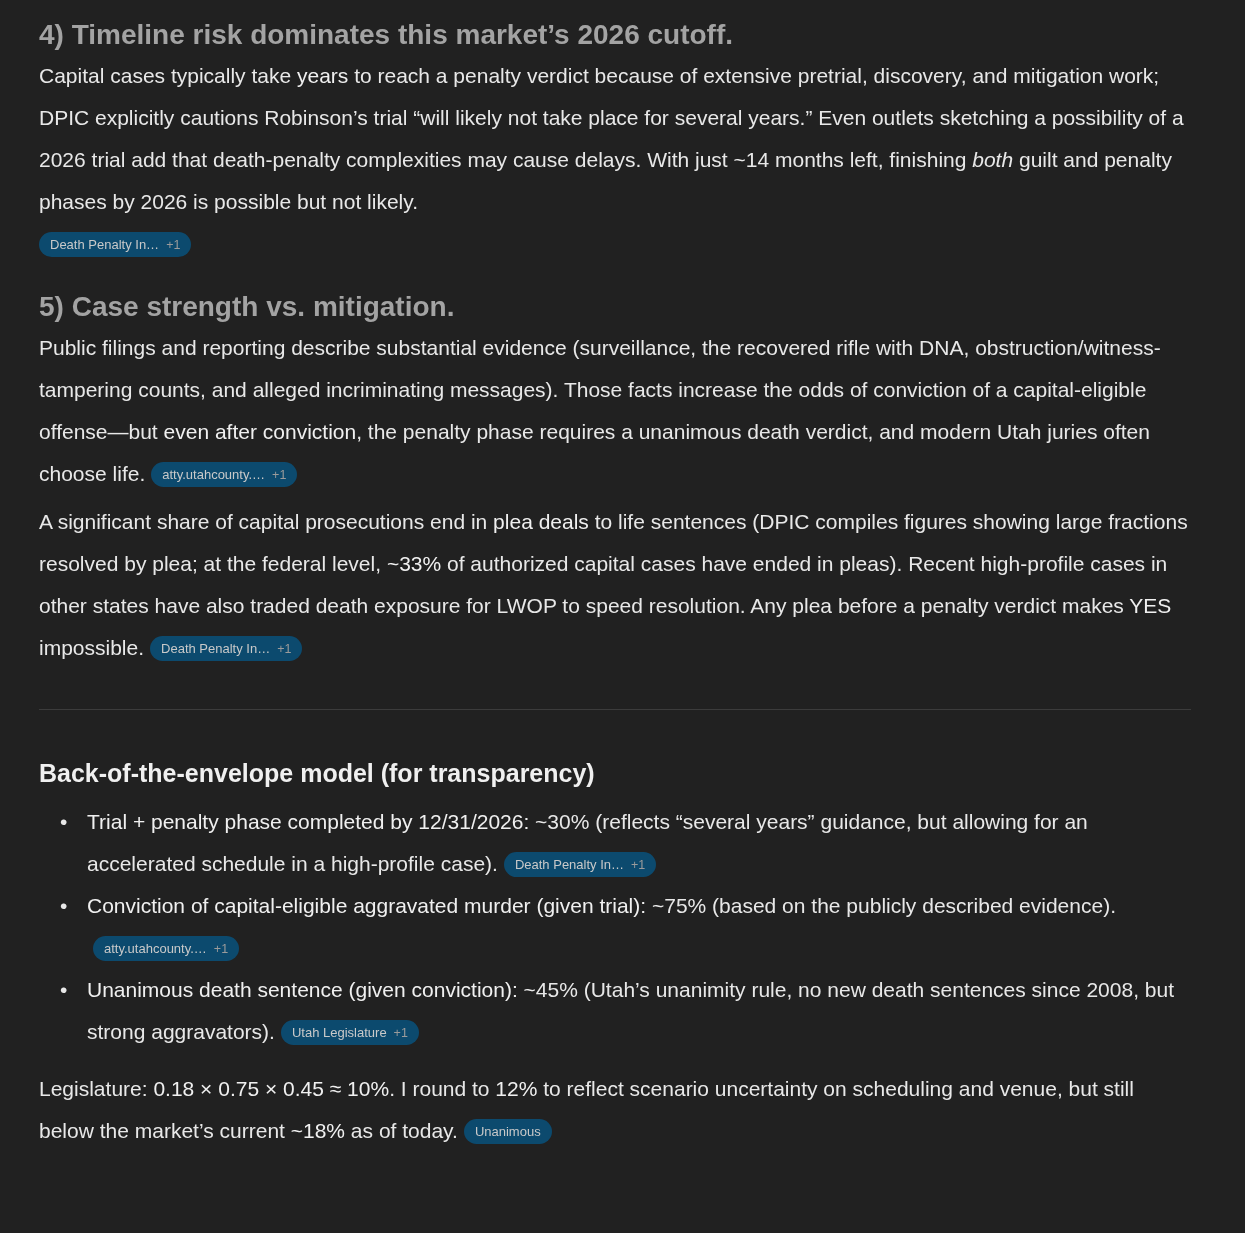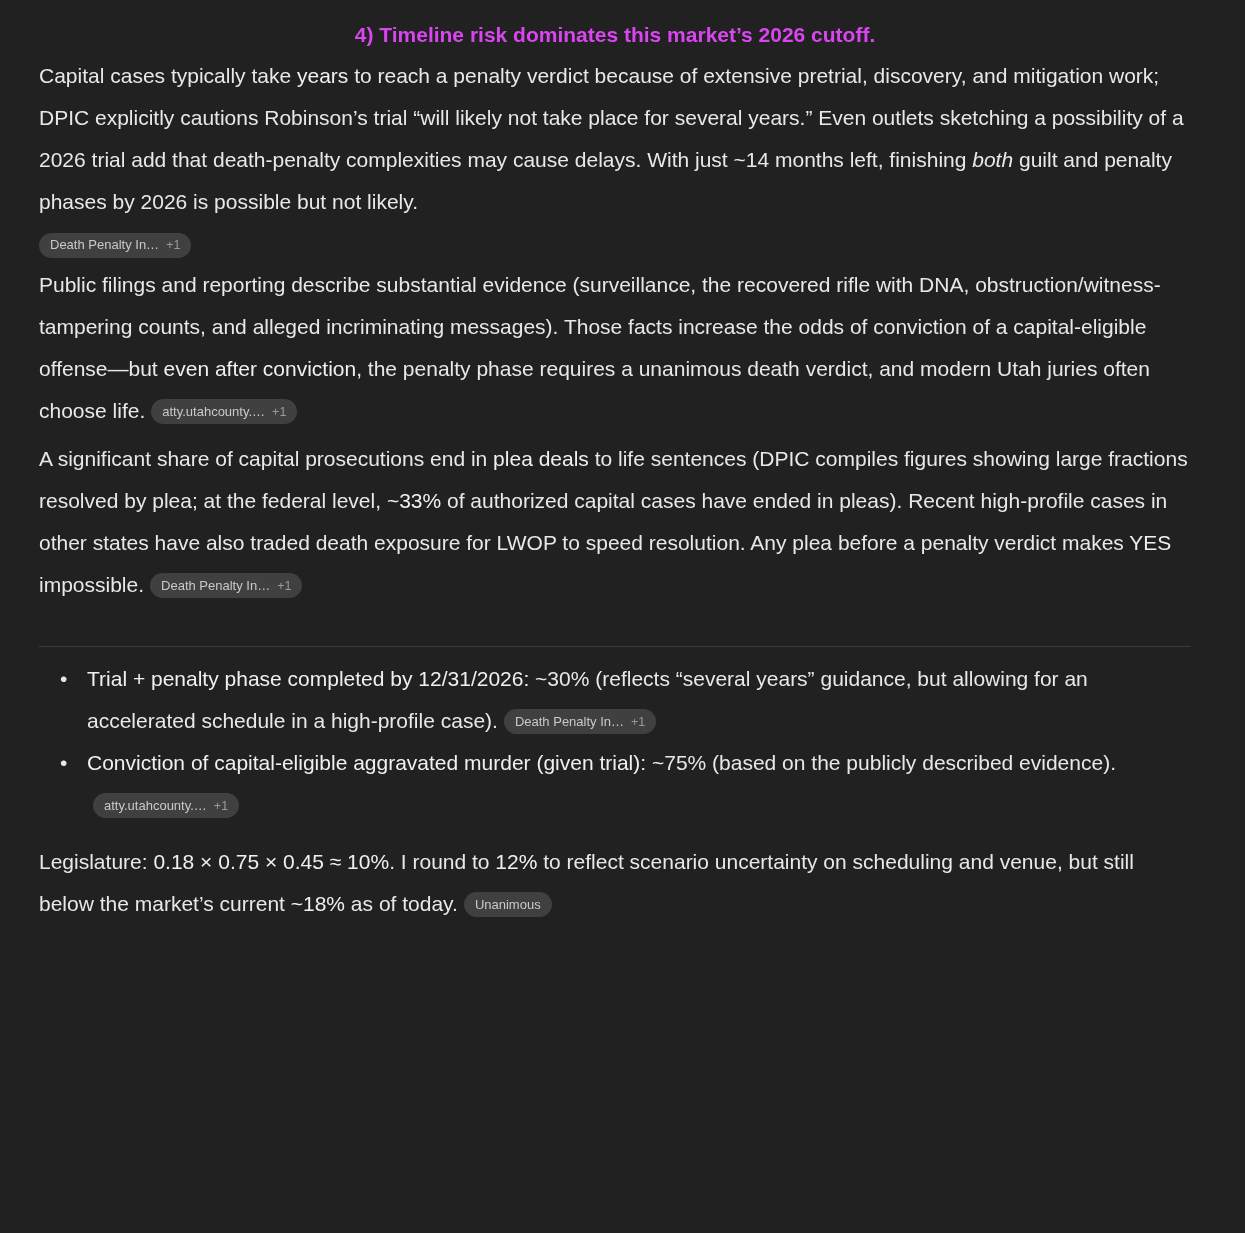--- a/index.html
+++ b/index.html
@@ -4,32 +4,32 @@
 <style>
   html,body{margin:0;padding:0;}
   body{
     width:1245px;height:1233px;overflow:hidden;box-sizing:border-box;
     background:#212121;color:#e8e8e8;
     font-family:"Liberation Sans",sans-serif;
     font-size:21px;line-height:42px;
     padding:0 54px 0 39px;
     -webkit-font-smoothing:antialiased;
   }
-  .h3{font-size:21px;font-weight:700;line-height:28px;margin:36px 0 0;color:#d946ef;text-align:center;}
+  .h3{font-size:28px;font-weight:700;line-height:28px;margin:36px 0 0;color:#a3a3a3;}
   .h3.first{margin-top:21px;}
   .h2{font-size:25px;font-weight:700;line-height:34px;margin:46px 0 0;color:#f0f0f0;}
   p.para{margin:6px 0 0;}
   ul.bullets + p.para{margin-top:15px;}
   strong{font-weight:400;color:#f0f0f0;}
   em{font-style:italic;}
   .pill-row{margin:8px 0 0;line-height:25px;}
   .pill{
     display:inline-block;vertical-align:2px;
-    background:#404040;border-radius:13px;
-    padding:0 11px;height:25px;line-height:19px;
+    background:#0c4a6e;border-radius:13px;
+    padding:0 11px;height:25px;line-height:25px;
     font-size:13px;color:#c9c9c9;white-space:nowrap;
     border:none;cursor:pointer;font-family:inherit;
     margin-left:6px;
   }
   .pill-row .pill{margin-left:0;}
   .pill .extra{color:#9b9b9b;margin-left:7px;font-size:12.5px;}
   hr.divider{border:0;border-top:1px solid #3c3c3c;margin:40px 0 0;}
   ul.bullets{list-style:none;margin:11px 0 0;padding:0;}
   ul.bullets li{position:relative;padding-left:48px;}
   ul.bullets li::before{
@@ -37,21 +37,24 @@
     color:#e8e8e8;font-size:21px;
   }
 </style>
 </head>
 <body style="background: rgb(33, 33, 33); color: rgb(232, 232, 232);">
 
 <main>
     <div class="h3 first">4) Timeline risk dominates this market’s 2026 cutoff.</div>
     <p class="para"><span>Capital cases typically take </span><strong>years</strong><span> to reach a penalty verdict because of extensive pretrial, discovery, and mitigation work; DPIC explicitly cautions Robinson’s trial “will likely not take place for several years.” Even outlets sketching a possibility of a 2026 trial add that death-penalty complexities may cause delays. With just ~14 months left, finishing </span><em>both</em><span> guilt and penalty phases by 2026 is possible but not likely.</span></p>
     <div class="pill-row"><button class="pill"><span>Death Penalty In…</span><span class="extra">+1</span></button></div>
+    <div class="h3">5) Case strength vs. mitigation.</div>
     <p class="para"><span>Public filings and reporting describe substantial evidence (surveillance, the recovered rifle with DNA, obstruction/witness-tampering counts, and alleged incriminating messages). Those facts increase the odds of conviction of a capital-eligible offense—but </span><strong>even after conviction</strong><span>, the penalty phase requires a unanimous death verdict, and modern Utah juries often choose life.</span><button class="pill"><span>atty.utahcounty.…</span><span class="extra">+1</span></button></p>
     <p class="para"><span>A significant share of capital prosecutions end in </span><strong>plea deals</strong><span> to life sentences (DPIC compiles figures showing large fractions resolved by plea; at the federal level, </span><strong>~33%</strong><span> of authorized capital cases have ended in pleas). Recent high-profile cases in other states have also traded death exposure for LWOP to speed resolution. Any plea before a penalty verdict makes </span><strong>YES</strong><span> impossible.</span><button class="pill"><span>Death Penalty In…</span><span class="extra">+1</span></button></p>
     <hr class="divider">
+    <div class="h2">Back-of-the-envelope model (for transparency)</div>
     <ul class="bullets">
       <li><strong>Trial + penalty phase completed by 12/31/2026:</strong><span> ~30% (reflects “several years” guidance, but allowing for an accelerated schedule in a high-profile case).</span><button class="pill"><span>Death Penalty In…</span><span class="extra">+1</span></button></li>
       <li><strong>Conviction of capital-eligible aggravated murder (given trial):</strong><span> ~75% (based on the publicly described evidence).</span><button class="pill"><span>atty.utahcounty.…</span><span class="extra">+1</span></button></li>
+      <li><strong>Unanimous death sentence (given conviction):</strong><span> ~45% (Utah’s unanimity rule, no new death sentences since 2008, but strong aggravators).</span><button class="pill"><span>Utah Legislature</span><span class="extra">+1</span></button></li>
     </ul>
     <p class="para"><span>Legislature: </span><strong>0.18 × 0.75 × 0.45 ≈ 10%</strong><span>. I round to </span><strong>12%</strong><span> to reflect scenario uncertainty on scheduling and venue, but still below the market’s current </span><strong>~18%</strong><span> as of today.</span><button class="pill"><span>Unanimous</span></button></p>
   </main>
 
 </body></html>

